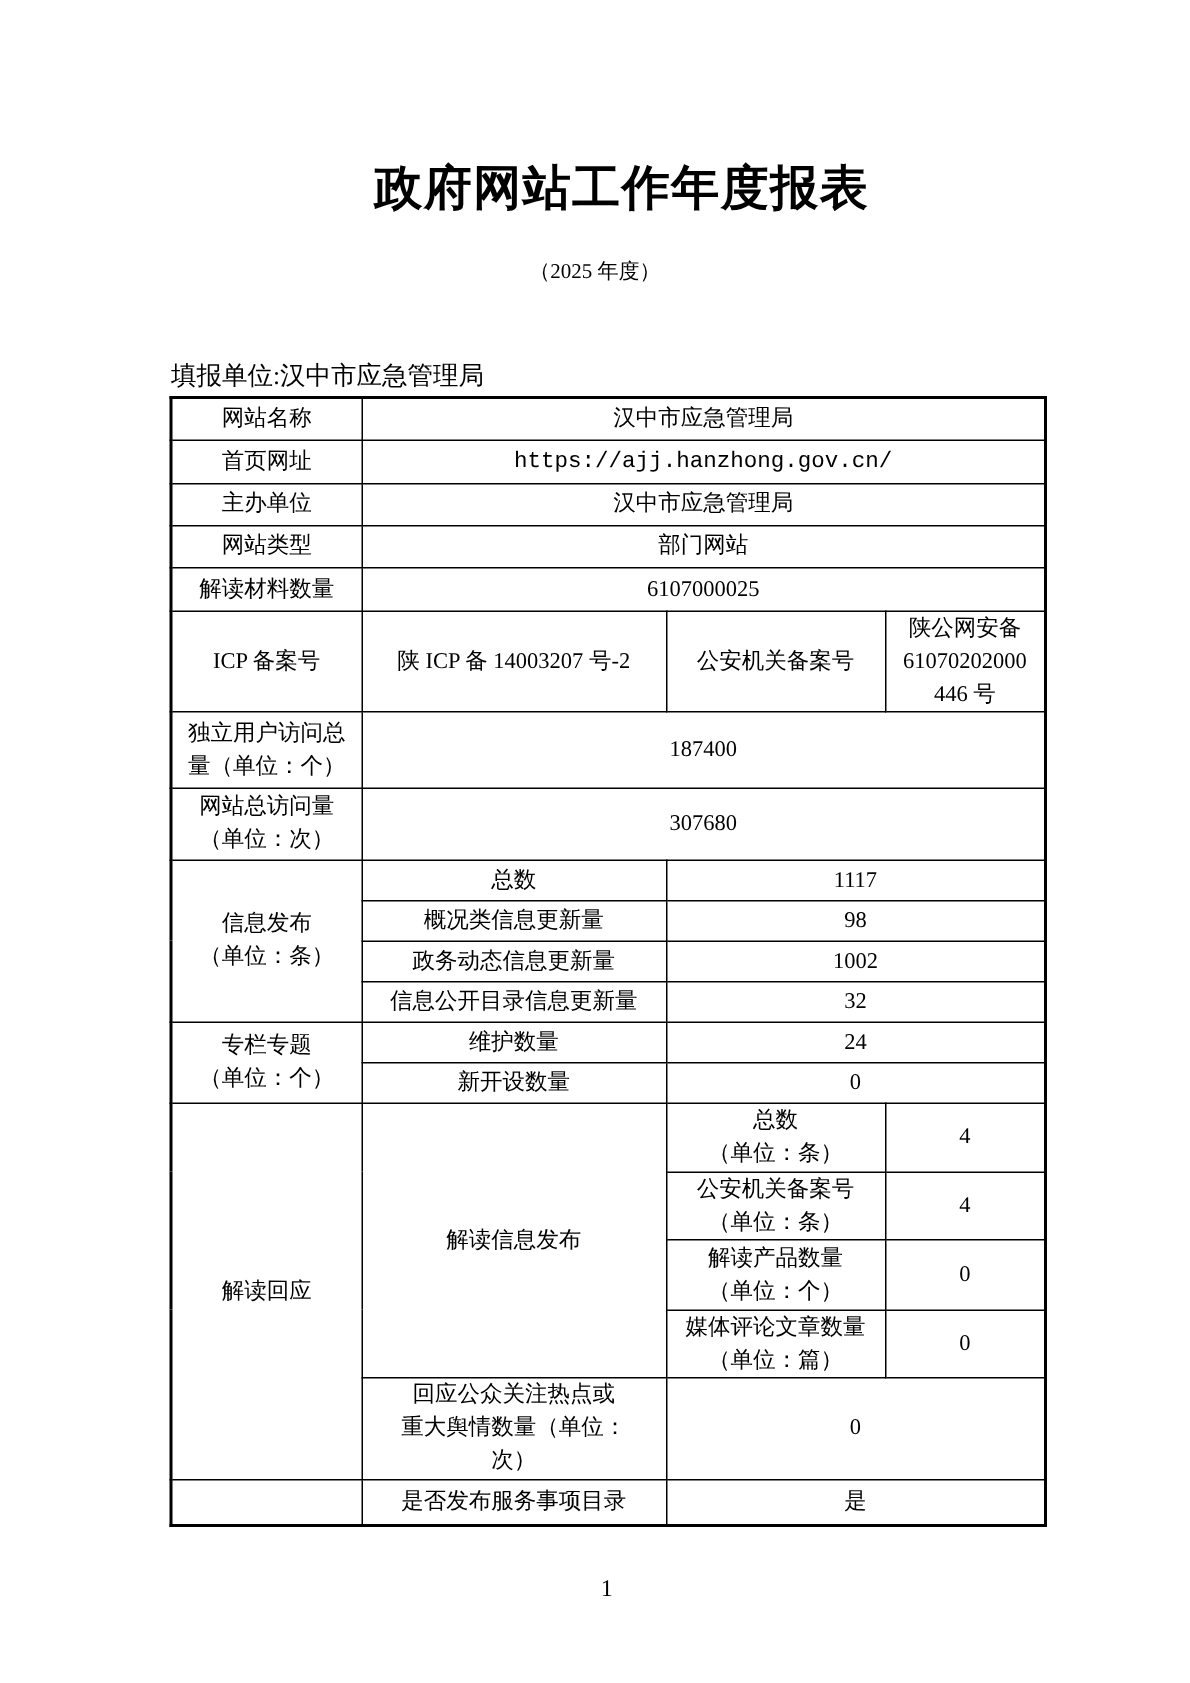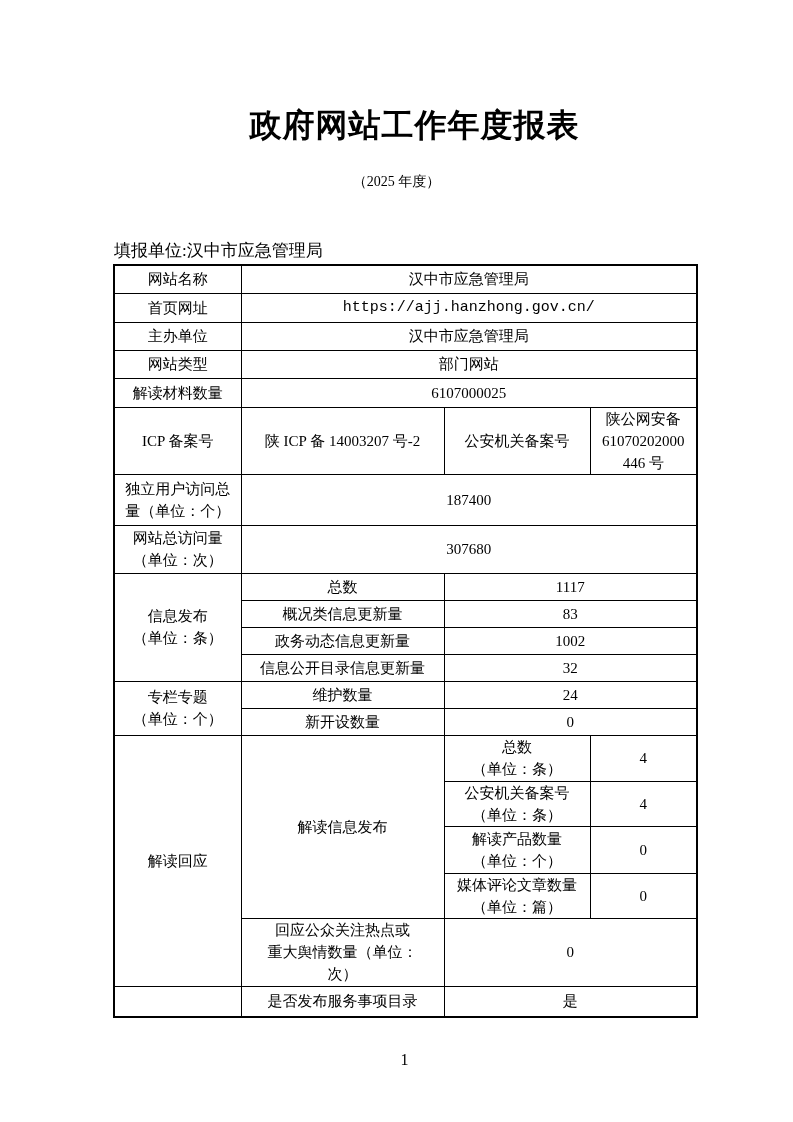--- a/index.html
+++ b/index.html
@@ -88,21 +88,21 @@
     <td colspan="3">307680</td>
   </tr>
   <tr style="height:27px">
     <td rowspan="4">信息发布
 （单位：条）</td>
     <td>总数</td>
     <td colspan="2">1117</td>
   </tr>
   <tr style="height:27px">
     <td>概况类信息更新量</td>
-    <td colspan="2">83</td>
+    <td colspan="2">98</td>
   </tr>
   <tr style="height:27px">
     <td>政务动态信息更新量</td>
     <td colspan="2">1002</td>
   </tr>
   <tr style="height:27px">
     <td>信息公开目录信息更新量</td>
     <td colspan="2">32</td>
   </tr>
   <tr style="height:27px">

